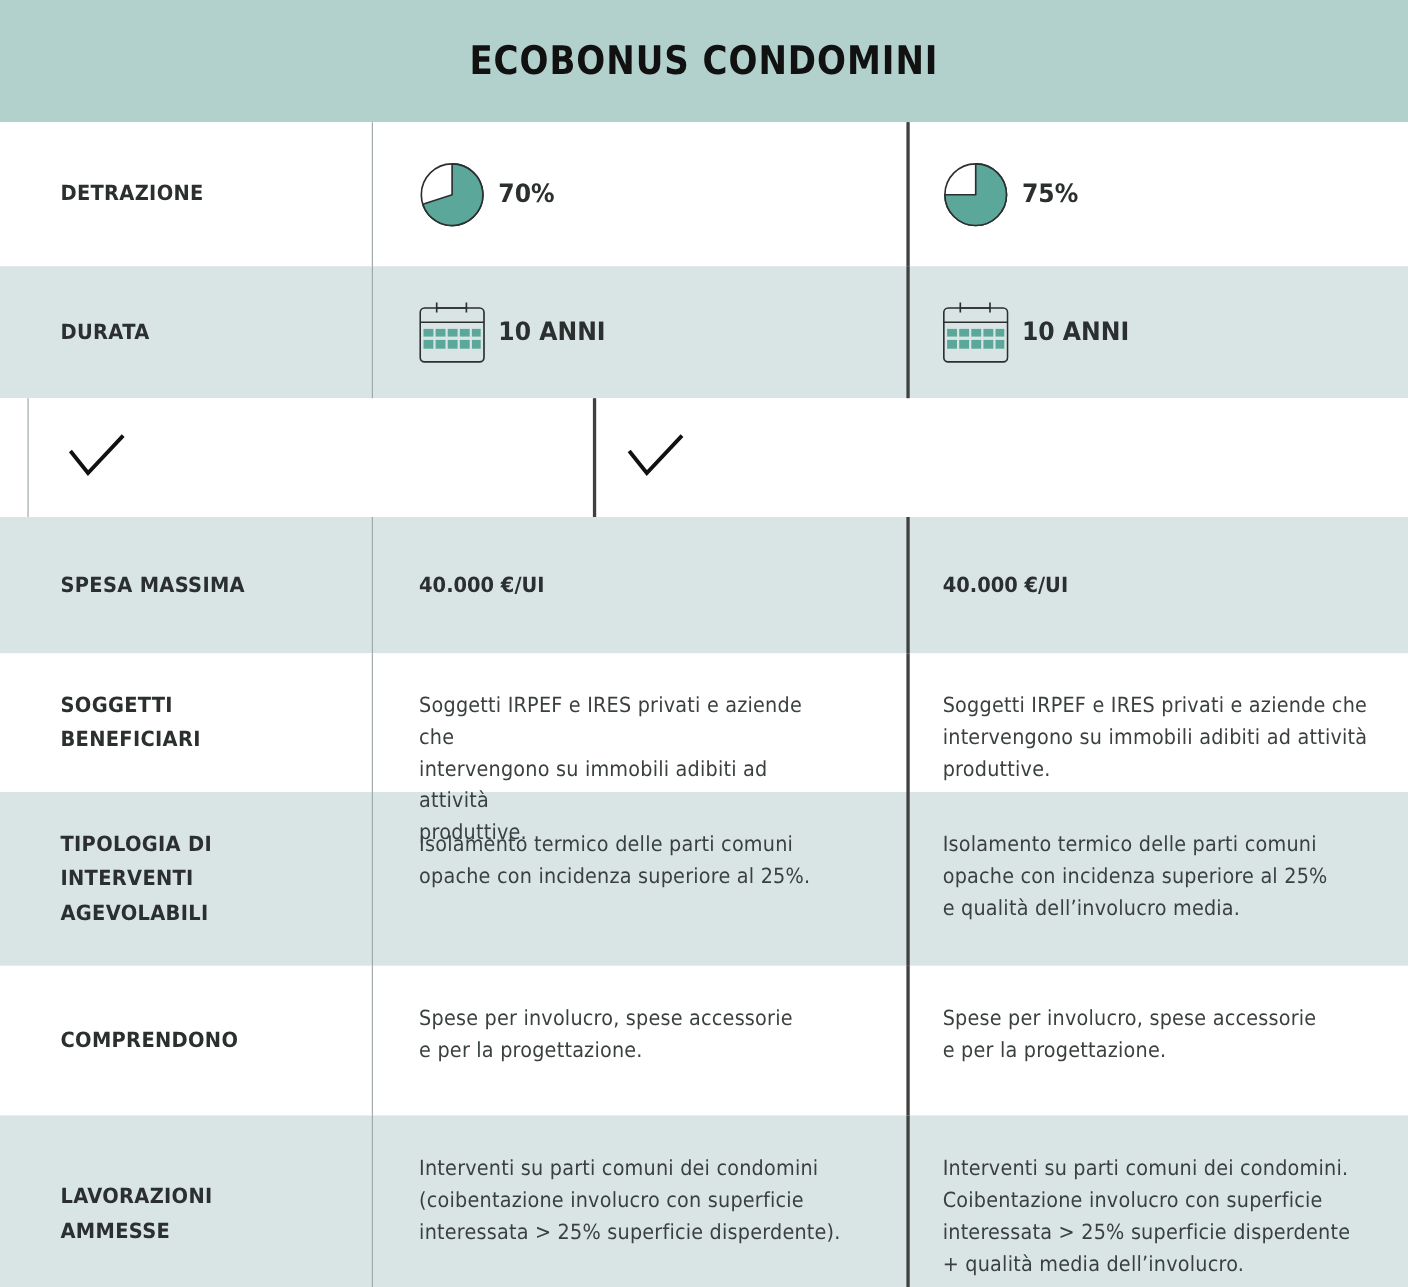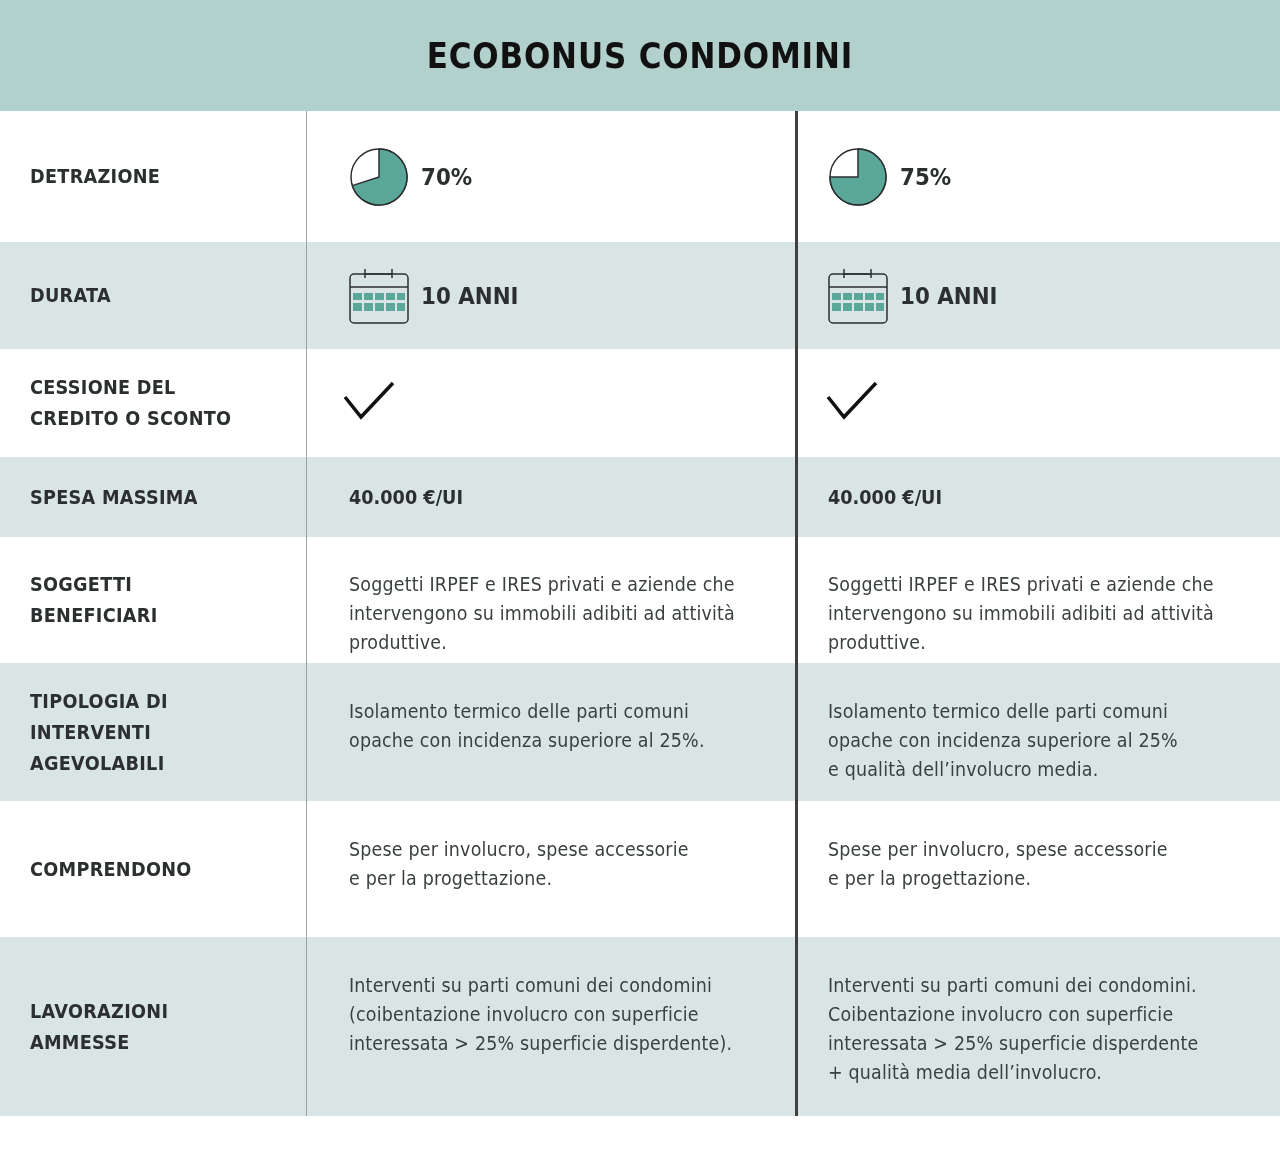--- a/index.html
+++ b/index.html
@@ -11,21 +11,21 @@
     }
     .title {
       font-family: "DejaVu Sans", sans-serif; font-weight: bold;
       font-size: 36px; letter-spacing: 1px; color: #111;
       transform: scaleX(0.86);
     }
     .table { width: 1280px; }
     .row { display: flex; width: 1280px; }
     .row.alt { background: #d9e5e4; }
     .row.white { background: #ffffff; }
-    .cell { position: relative; display: flex; align-items: center; }
+    .cell { position: relative; display: flex; align-items: center; margin-left: 25px; }
     .c0 { width: 306px; padding-left: 30px; }
     .c1 { width: 489px; padding-left: 42px; border-left: 1px solid #9aa3a2; }
     .c2 { width: 485px; padding-left: 30px; border-left: 3px solid #404040; }
     .label {
       font-weight: bold; font-size: 19px; line-height: 31px; color: #2b2f30;
       letter-spacing: 0.3px; white-space: pre-line;
       transform: scaleX(0.93); transform-origin: left center;
     }
     .big {
       font-weight: bold; font-size: 23px; color: #2b2f30; margin-left: 12px;
@@ -70,21 +70,21 @@
       <span class="icon">
         <svg width="60" height="60" viewBox="0 0 60 60">
           <circle cx="30" cy="30" r="28" fill="#ffffff" stroke="#2b2f30" stroke-width="1.5"></circle>
           <path d="M30 30 L30 2 A28 28 0 1 1 2 30 Z" fill="#5ba89a" stroke="#2b2f30" stroke-width="1.5" stroke-linejoin="round"></path>
         </svg>
       </span>
       <span class="big">75%</span>
     </div>
   </div>
 
-  <div class="row alt" style="height:107px">
+  <div class="row alt" style="height:120px">
     <div class="cell c0">
       <span class="label">DURATA</span>
     </div>
     <div class="cell c1">
       <span class="icon">
         <svg width="60" height="56" viewBox="0 0 60 56">
           <rect x="1" y="6" width="58" height="49" rx="4" fill="none" stroke="#2b2f30" stroke-width="1.5"></rect>
           <line x1="1" y1="19" x2="59" y2="19" stroke="#2b2f30" stroke-width="1.5"></line>
           <line x1="16" y1="1" x2="16" y2="10" stroke="#2b2f30" stroke-width="1.5"></line>
           <line x1="43" y1="1" x2="43" y2="10" stroke="#2b2f30" stroke-width="1.5"></line>
@@ -125,41 +125,37 @@
               <rect x="37" y="35" width="9" height="8"></rect>
               <rect x="48" y="35" width="8" height="8"></rect>
           </g>
         </svg>
       </span>
       <span class="big">10 ANNI</span>
     </div>
   </div>
 
   <div class="row white" style="height:108px">
-    <div class="cell c0">
-      <span class="label">CESSIONE DEL
-CREDITO O SCONTO</span>
-    </div>
     <div class="cell c1" style="padding-left:36px; padding-bottom:4px;">
       <span class="icon">
         <svg width="52" height="40" viewBox="0 0 52 40">
           <polyline points="2,16 18,36 50,2" fill="none" stroke="#111" stroke-width="3.5"></polyline>
         </svg>
       </span>
     </div>
     <div class="cell c2" style="padding-left:28px; padding-bottom:4px;">
       <span class="icon">
         <svg width="52" height="40" viewBox="0 0 52 40">
           <polyline points="2,16 18,36 50,2" fill="none" stroke="#111" stroke-width="3.5"></polyline>
         </svg>
       </span>
     </div>
   </div>
 
-  <div class="row alt" style="height:80px">
+  <div class="row alt" style="height:124px">
     <div class="cell c0">
       <span class="label">SPESA MASSIMA</span>
     </div>
     <div class="cell c1">
       <span class="value-bold">40.000 €/UI</span>
     </div>
     <div class="cell c2">
       <span class="value-bold">40.000 €/UI</span>
     </div>
   </div>
@@ -174,21 +170,21 @@
 intervengono su immobili adibiti ad attività
 produttive.</span>
     </div>
     <div class="cell c2 top-align" style="padding-top:33px;">
       <span class="text">Soggetti IRPEF e IRES privati e aziende che
 intervengono su immobili adibiti ad attività
 produttive.</span>
     </div>
   </div>
 
-  <div class="row alt" style="height:138px">
+  <div class="row alt" style="height:158px">
     <div class="cell c0">
       <span class="label">TIPOLOGIA DI
 INTERVENTI
 AGEVOLABILI</span>
     </div>
     <div class="cell c1 top-align" style="padding-top:34px;">
       <span class="text">Isolamento termico delle parti comuni
 opache con incidenza superiore al 25%.</span>
     </div>
     <div class="cell c2 top-align" style="padding-top:34px;">

